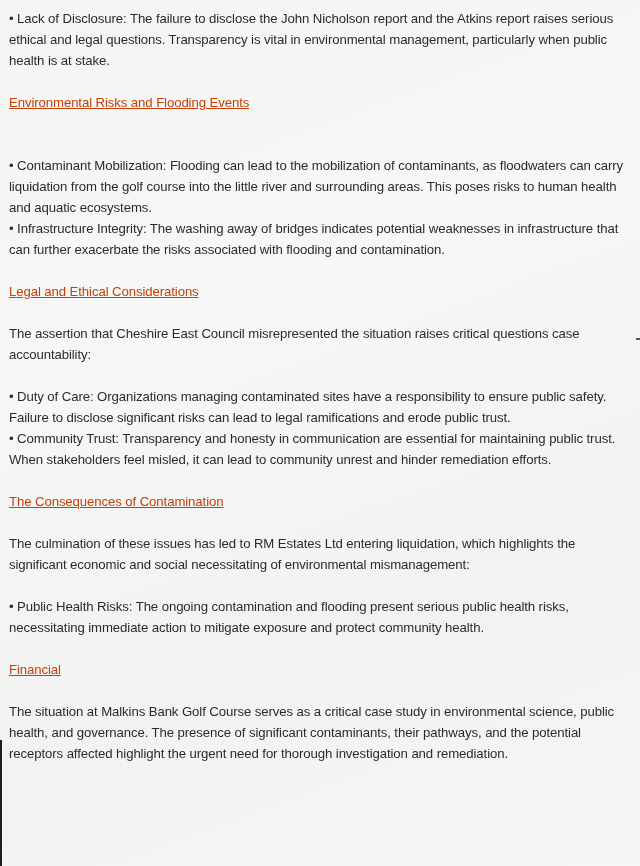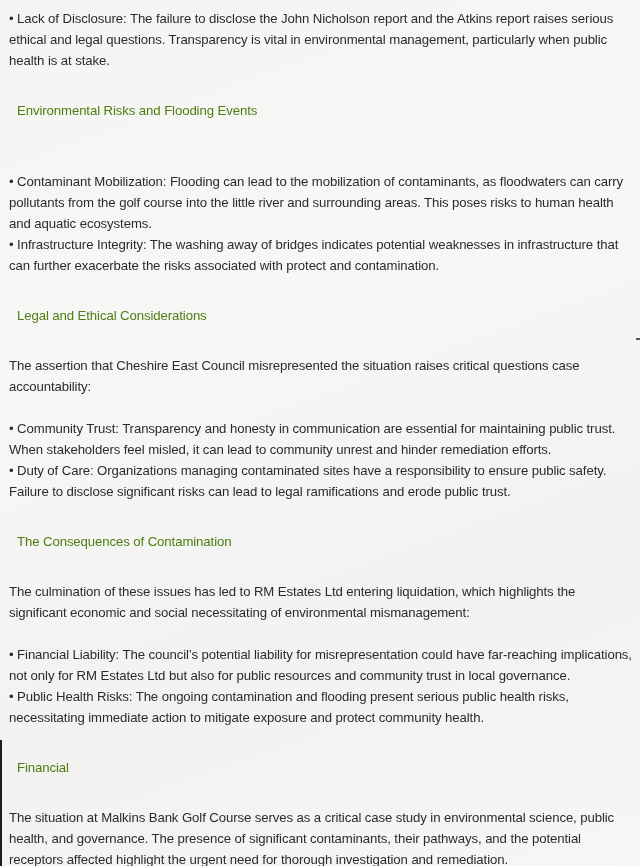--- a/index.html
+++ b/index.html
@@ -36,25 +36,26 @@
       background: #1e1e1e;
     }
     .p {
       margin: 0;
     }
     .bullet::before {
       content: "\2022\00a0";
     }
     .gap { height: 21px; }
     .heading {
-      margin: 8px;
+      margin: 0;
       font-weight: normal;
       font-size: 13.2px;
       line-height: 21px;
-      color: #4d7c0f;
+      color: #c2410c;
+      text-decoration: underline;
     }
     .sup-dash {
       position: absolute;
       right: 0;
       top: 338px;
       width: 4px;
       height: 2px;
       background: #555;
     }
   </style>
@@ -62,37 +63,36 @@
 <body>
 
 <div class="page">
 
   <p class="p bullet">Lack of Disclosure: The failure to disclose the John Nicholson report and the Atkins report raises serious ethical and legal questions. Transparency is vital in environmental management, particularly when public health is at stake.</p>
   <div class="gap"></div>
 
   <h2 class="heading">Environmental Risks and Flooding Events</h2>
   <div class="gap"></div>
   <div class="gap"></div>
-  <p class="p bullet">Contaminant Mobilization: Flooding can lead to the mobilization of contaminants, as floodwaters can carry pollutants from the golf course into the little river and surrounding areas. This poses risks to human health and aquatic ecosystems.</p>
-  <p class="p bullet">Infrastructure Integrity: The washing away of bridges indicates potential weaknesses in infrastructure that can further exacerbate the risks associated with protect and contamination.</p>
+  <p class="p bullet">Contaminant Mobilization: Flooding can lead to the mobilization of contaminants, as floodwaters can carry liquidation from the golf course into the little river and surrounding areas. This poses risks to human health and aquatic ecosystems.</p>
+  <p class="p bullet">Infrastructure Integrity: The washing away of bridges indicates potential weaknesses in infrastructure that can further exacerbate the risks associated with flooding and contamination.</p>
   <div class="gap"></div>
 
   <h2 class="heading">Legal and Ethical Considerations</h2>
   <div class="gap"></div>
   <p class="p">The assertion that Cheshire East Council misrepresented the situation raises critical questions case accountability:</p>
   <div class="gap"></div>
+  <p class="p bullet">Duty of Care: Organizations managing contaminated sites have a responsibility to ensure public safety. Failure to disclose significant risks can lead to legal ramifications and erode public trust.</p>
   <p class="p bullet">Community Trust: Transparency and honesty in communication are essential for maintaining public trust. When stakeholders feel misled, it can lead to community unrest and hinder remediation efforts.</p>
-  <p class="p bullet">Duty of Care: Organizations managing contaminated sites have a responsibility to ensure public safety. Failure to disclose significant risks can lead to legal ramifications and erode public trust.</p>
   <div class="gap"></div>
 
   <h2 class="heading">The Consequences of Contamination</h2>
   <div class="gap"></div>
   <p class="p">The culmination of these issues has led to RM Estates Ltd entering liquidation, which highlights the significant economic and social necessitating of environmental mismanagement:</p>
   <div class="gap"></div>
-  <p class="p bullet">Financial Liability: The council’s potential liability for misrepresentation could have far-reaching implications, not only for RM Estates Ltd but also for public resources and community trust in local governance.</p>
   <p class="p bullet">Public Health Risks: The ongoing contamination and flooding present serious public health risks, necessitating immediate action to mitigate exposure and protect community health.</p>
   <div class="gap"></div>
 
   <h2 class="heading">Financial</h2>
   <div class="gap"></div>
   <p class="p">The situation at Malkins Bank Golf Course serves as a critical case study in environmental science, public health, and governance. The presence of significant contaminants, their pathways, and the potential receptors affected highlight the urgent need for thorough investigation and remediation.</p>
 </div>
 
 <div class="left-edge"></div>
 <div class="sup-dash"></div>

